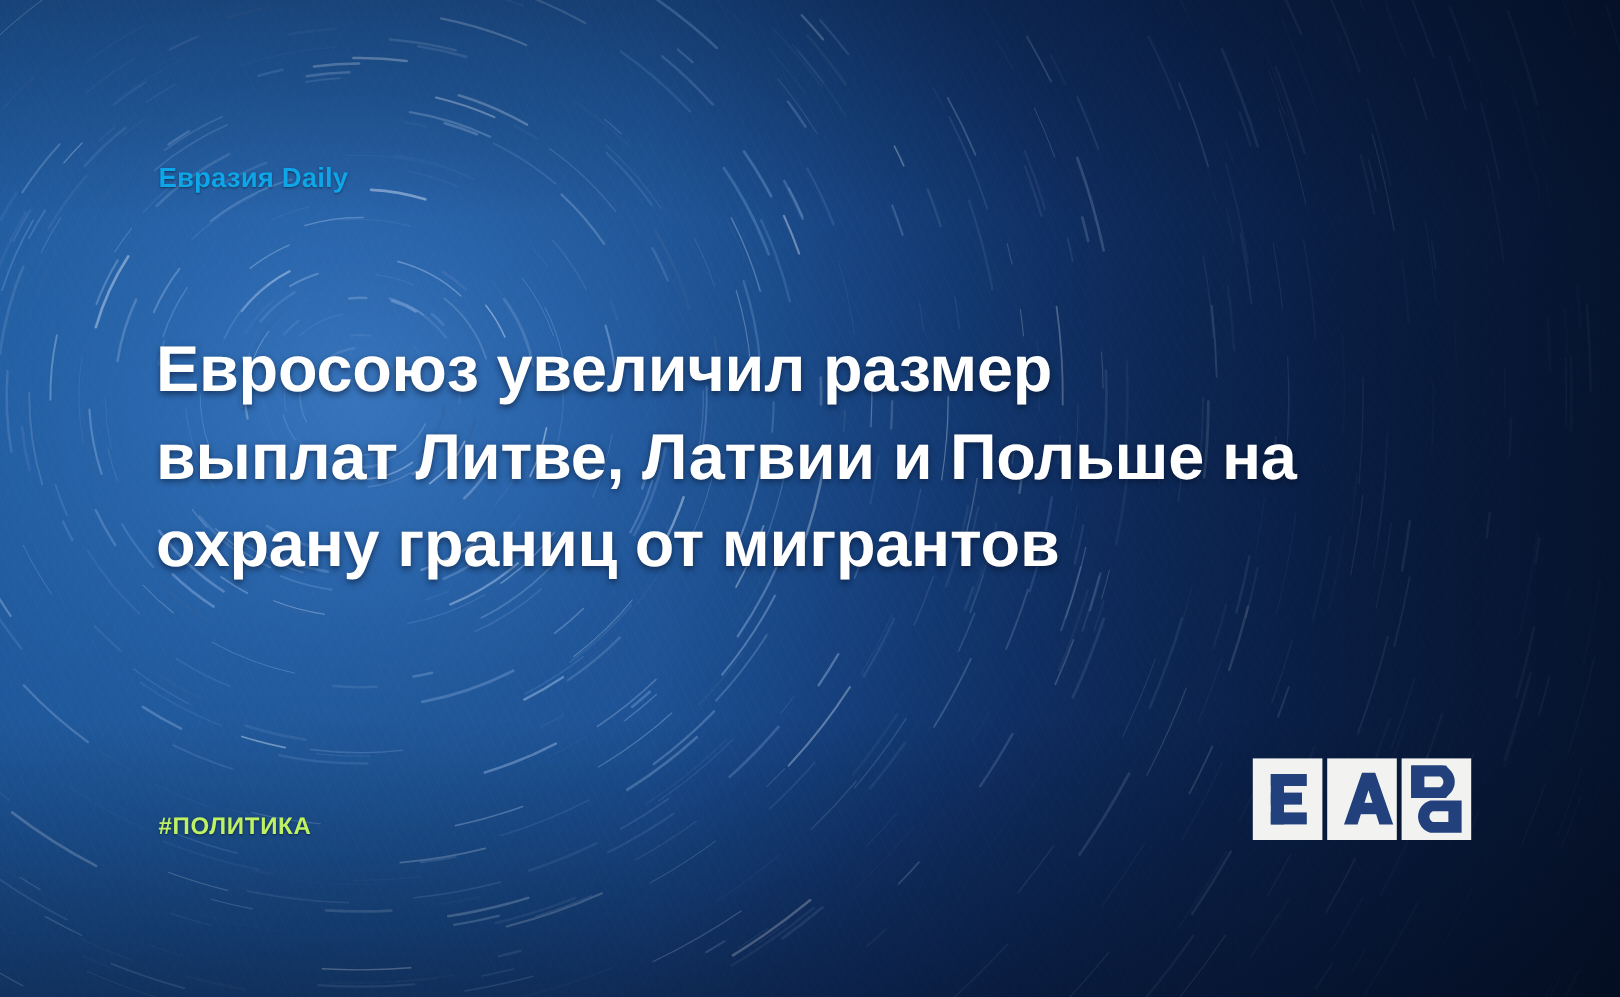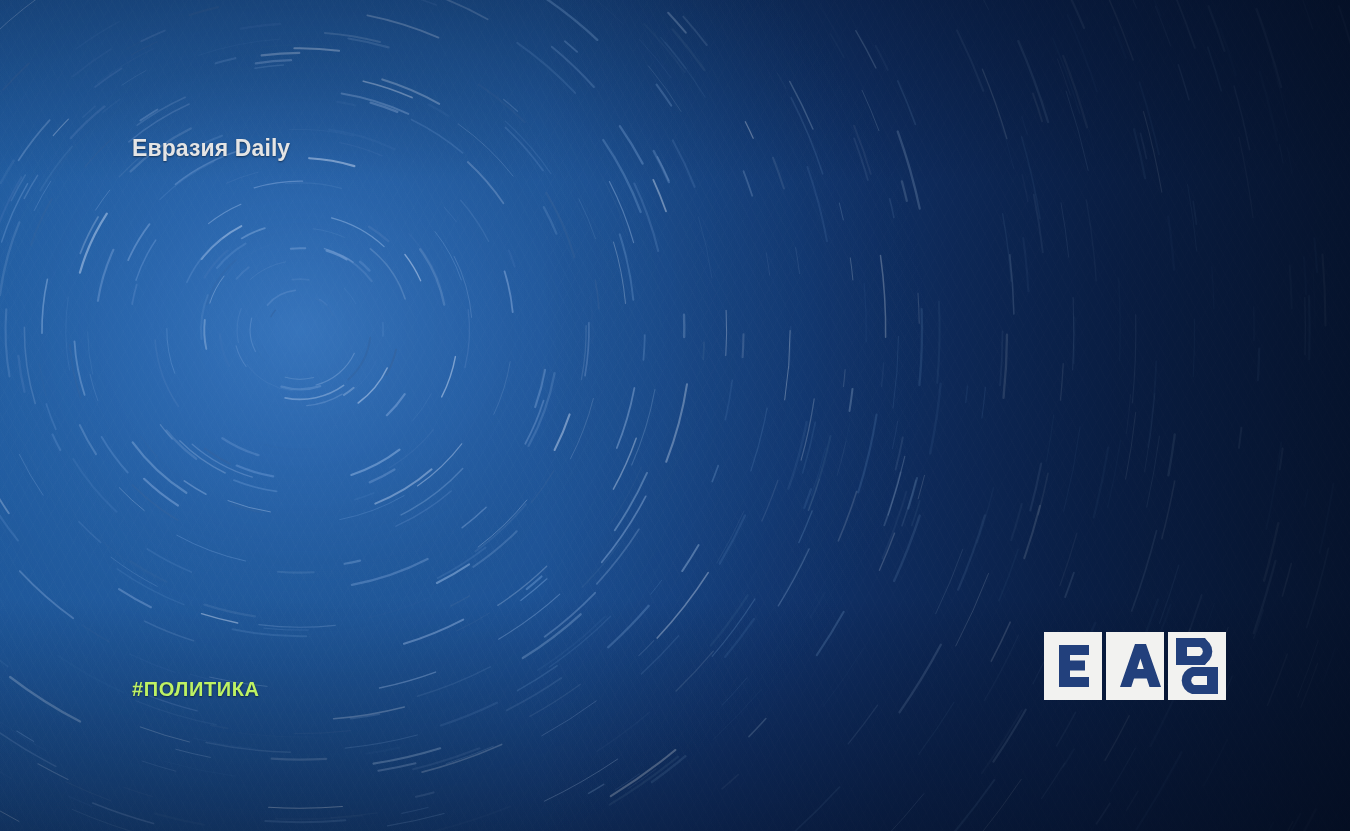--- a/index.html
+++ b/index.html
@@ -64,21 +64,21 @@
     inset: 0;
   }
 
   .brand {
     position: absolute;
     left: 132px;
     top: 135px;
     font-size: 23px;
     font-weight: 700;
     letter-spacing: .1px;
-    color: #e5e5e5;
+    color: #0ea5e9;
     text-shadow: 0 1px 2px rgba(0,0,0,.45);
     white-space: nowrap;
   }
 
   .headline {
     position: absolute;
     left: 130px;
     top: 272px;
     width: 960px;
     margin: 0;
@@ -891,20 +891,21 @@
     </svg>
   </div>
 
   <div class="bg-noise"></div>
   <div class="bg-vignette"></div>
 
   <div class="content">
 
     <div class="brand">Евразия Daily</div>
 
+    <h1 class="headline">Евросоюз увеличил размер выплат Литве, Латвии и Польше на охрану границ от мигрантов</h1>
 
     <div class="tag">#ПОЛИТИКА</div>
 
     <div class="logo">
       <svg width="200" height="84" viewBox="0 0 200 84" xmlns="http://www.w3.org/2000/svg">
 
         <rect x="2" y="6" width="58" height="68" fill="#f2f2f0"></rect>
         <g fill="#22407c">
           <rect x="17" y="19" width="11" height="42"></rect>
           <rect x="17" y="19" width="30" height="10"></rect>

